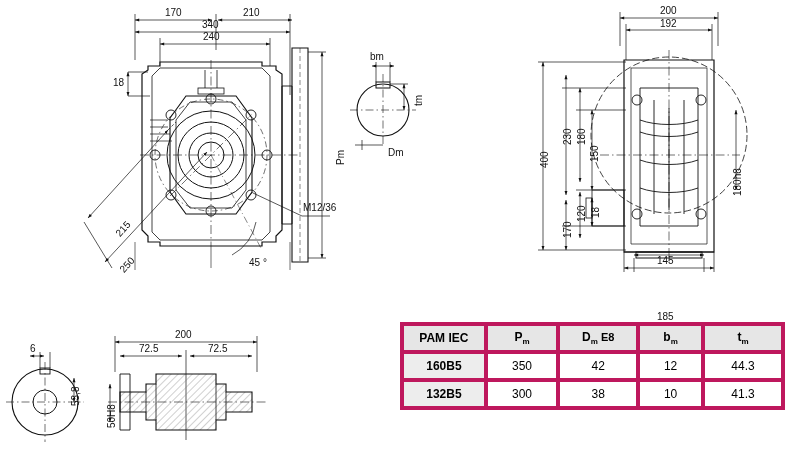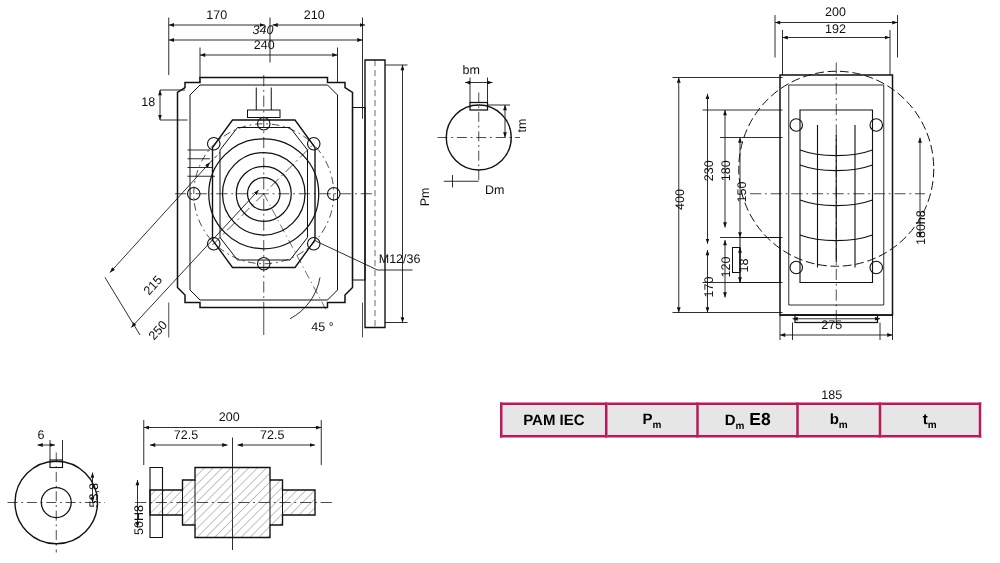--- a/index.html
+++ b/index.html
@@ -8,26 +8,26 @@
     font-family:"Liberation Sans",sans-serif;
     color:#000;position:relative;overflow:hidden;
   }
   #root{position:relative;width:800px;height:353px;}
   .lbl{position:absolute;font-size:10px;line-height:10px;color:#111;white-space:nowrap;}
   .lbl.rot{transform-origin:0 0;}
   svg{position:absolute;left:0;top:0;}
   
   .tbl{position:absolute;left:400px;top:322px;width:385px;border-collapse:collapse;
        font-size:12px;background:#fff;}
-  .tbl th,.tbl td{border:2px solid #be185d;text-align:center;padding:3px 0;height:18px;}
+  .tbl th,.tbl td{border:4px solid #be185d;text-align:center;padding:3px 0;height:18px;}
   .tbl thead th{background:#e6e6e6;font-weight:bold;font-size:12px;}
   .tbl tbody td:first-child{background:#ededed;font-weight:bold;}
   .tbl td{background:#fff;}
   .sub{font-size:8px;vertical-align:sub;}
-  .sup8{font-size:14px;}
+  .sup8{font-size:11px;}
 </style>
 </head>
 <body>
 
 <div id="root">
 
 <svg width="800" height="450" viewBox="0 0 800 450">
   <defs>
     <marker id="ar" markerWidth="7" markerHeight="7" refX="6" refY="2.2" orient="auto">
       <path d="M0,0 L6,2.2 L0,4.4 z" fill="#111"></path>
@@ -263,21 +263,21 @@
     <path d="M120,374 L130,374 L130,430 L120,430 Z" stroke-width="0.9"></path>
 
     <g stroke-width="0.7">
       <line x1="110" y1="384" x2="110" y2="422" marker-start="url(#arS)" marker-end="url(#ar)"></line>
     </g>
   </g>
 </svg>
 
 <div class="lbl" style="left:165px;top:8px;">170</div>
 <div class="lbl" style="left:243px;top:8px;">210</div>
-<div class="lbl" style="left:202px;top:20px;font-style:italic;">340</div>
+<div class="lbl" style="left:202px;top:20px;">340</div>
 <div class="lbl" style="left:203px;top:32px;">240</div>
 <div class="lbl" style="left:113px;top:78px;">18</div>
 <div class="lbl rot" style="left:114px;top:232px;transform:rotate(-48deg);">215</div>
 <div class="lbl rot" style="left:118px;top:268px;transform:rotate(-48deg);">250</div>
 <div class="lbl" style="left:249px;top:258px;text-align:right;">45 °</div>
 <div class="lbl" style="left:303px;top:203px;">M12/36</div>
 <div class="lbl rot" style="left:336px;top:165px;transform:rotate(-90deg);">Pm</div>
 
 <div class="lbl" style="left:370px;top:52px;">bm</div>
 <div class="lbl rot" style="left:414px;top:106px;transform:rotate(-90deg);">tm</div>
@@ -286,37 +286,51 @@
 <div class="lbl" style="left:660px;top:6px;">200</div>
 <div class="lbl" style="left:660px;top:19px;">192</div>
 <div class="lbl rot" style="left:540px;top:168px;transform:rotate(-90deg);">400</div>
 <div class="lbl rot" style="left:563px;top:145px;transform:rotate(-90deg);">230</div>
 <div class="lbl rot" style="left:577px;top:145px;transform:rotate(-90deg);">180</div>
 <div class="lbl rot" style="left:590px;top:162px;transform:rotate(-90deg);">150</div>
 <div class="lbl rot" style="left:563px;top:238px;transform:rotate(-90deg);">170</div>
 <div class="lbl rot" style="left:577px;top:222px;transform:rotate(-90deg);">120</div>
 <div class="lbl rot" style="left:591px;top:218px;transform:rotate(-90deg);">18</div>
 <div class="lbl rot" style="left:733px;top:196px;transform:rotate(-90deg);">180h8</div>
-<div class="lbl" style="left:657px;top:256px;">275</div>
+<div class="lbl" style="left:657px;top:256px;">145</div>
 <div class="lbl" style="left:657px;top:270px;margin-top:42px;">185</div>
 
 <div class="lbl" style="left:30px;top:344px;">6</div>
 <div class="lbl rot" style="left:71px;top:406px;transform:rotate(-90deg);">53,8</div>
 <div class="lbl" style="left:175px;top:330px;">200</div>
 <div class="lbl" style="left:139px;top:344px;">72.5</div>
 <div class="lbl" style="left:208px;top:344px;">72.5</div>
 <div class="lbl rot" style="left:107px;top:428px;transform:rotate(-90deg);">50H8</div>
 
 <table class="tbl">
   <thead>
     <tr>
       <th style="width:22%"><span>PAM IEC</span></th>
       <th style="width:19%"><span>P</span><span class="sub">m</span></th>
       <th style="width:21%"><span>D</span><span class="sub">m</span><span class="sup8"> E8</span></th>
       <th style="width:17%"><span>b</span><span class="sub">m</span></th>
       <th style="width:21%"><span>t</span><span class="sub">m</span></th>
     </tr>
   </thead>
   <tbody>
+    <tr>
+      <td>160B5</td>
+      <td>350</td>
+      <td>42</td>
+      <td>12</td>
+      <td>44.3</td>
+    </tr>
+    <tr>
+      <td>132B5</td>
+      <td>300</td>
+      <td>38</td>
+      <td>10</td>
+      <td>41.3</td>
+    </tr>
   </tbody>
 </table>
 
 </div>
 
 </body></html>

